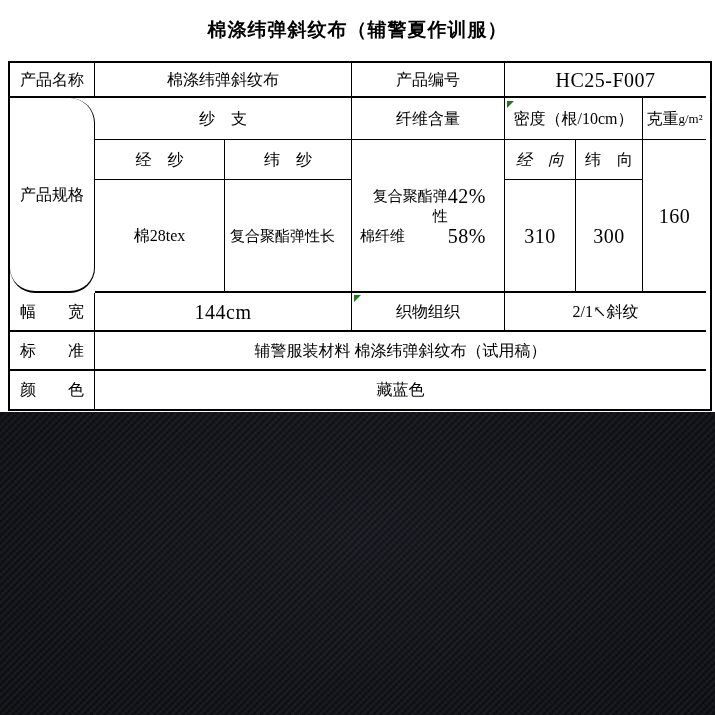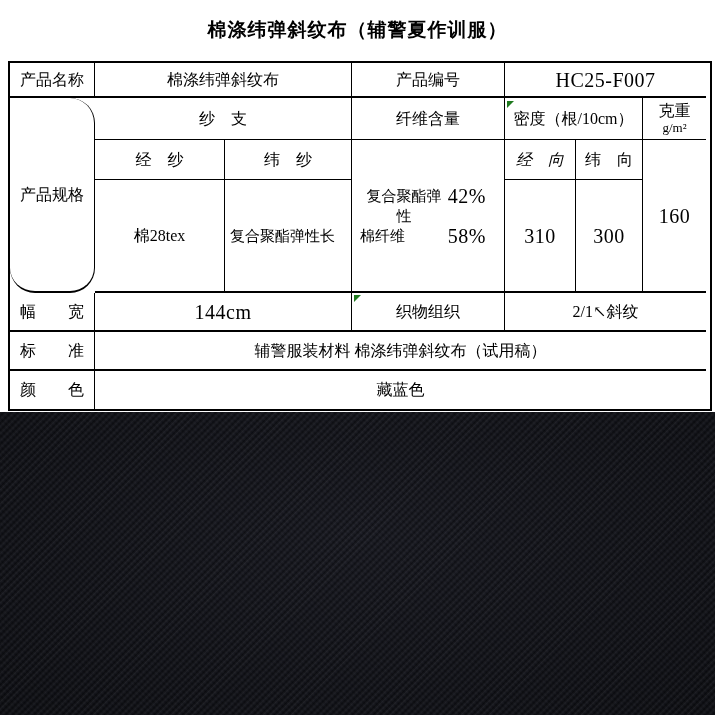--- a/index.html
+++ b/index.html
@@ -33,22 +33,22 @@
   .bb2{border-bottom-width:2px;}
   .latin{font-size:20px;letter-spacing:0.5px;}
   .small{font-size:13px;}
   .col-weft-val{
     flex-direction:column;align-items:flex-start;justify-content:center;
     padding-left:5px;text-align:left;line-height:22px;font-size:15px;
   }
   .u{text-decoration:underline;}
   .ml6{margin-left:6px;}
   .fiber-cell{flex-direction:column;justify-content:center;align-items:stretch;padding:0 18px 0 8px;}
-  .fiber-line{display:flex;justify-content:space-between;line-height:20px;font-size:15px;}
-  .weight-head{flex-direction:column;line-height:17px;}
+  .fiber-line{display:flex;justify-content:space-between;line-height:20px;font-size:15px;text-align:right;}
+  .weight-head{line-height:17px;}
   .corner-marker{
     position:absolute;width:0;height:0;
     border-top:7px solid #1f7a1f;border-right:7px solid transparent;
   }
   .fabric{
     position:absolute;left:0;top:412px;width:715px;height:303px;
     background-color:#14151a;
     background-image:
       repeating-linear-gradient(135deg,
         rgba(255,255,255,0.05) 0px, rgba(255,255,255,0.00) 2px,

